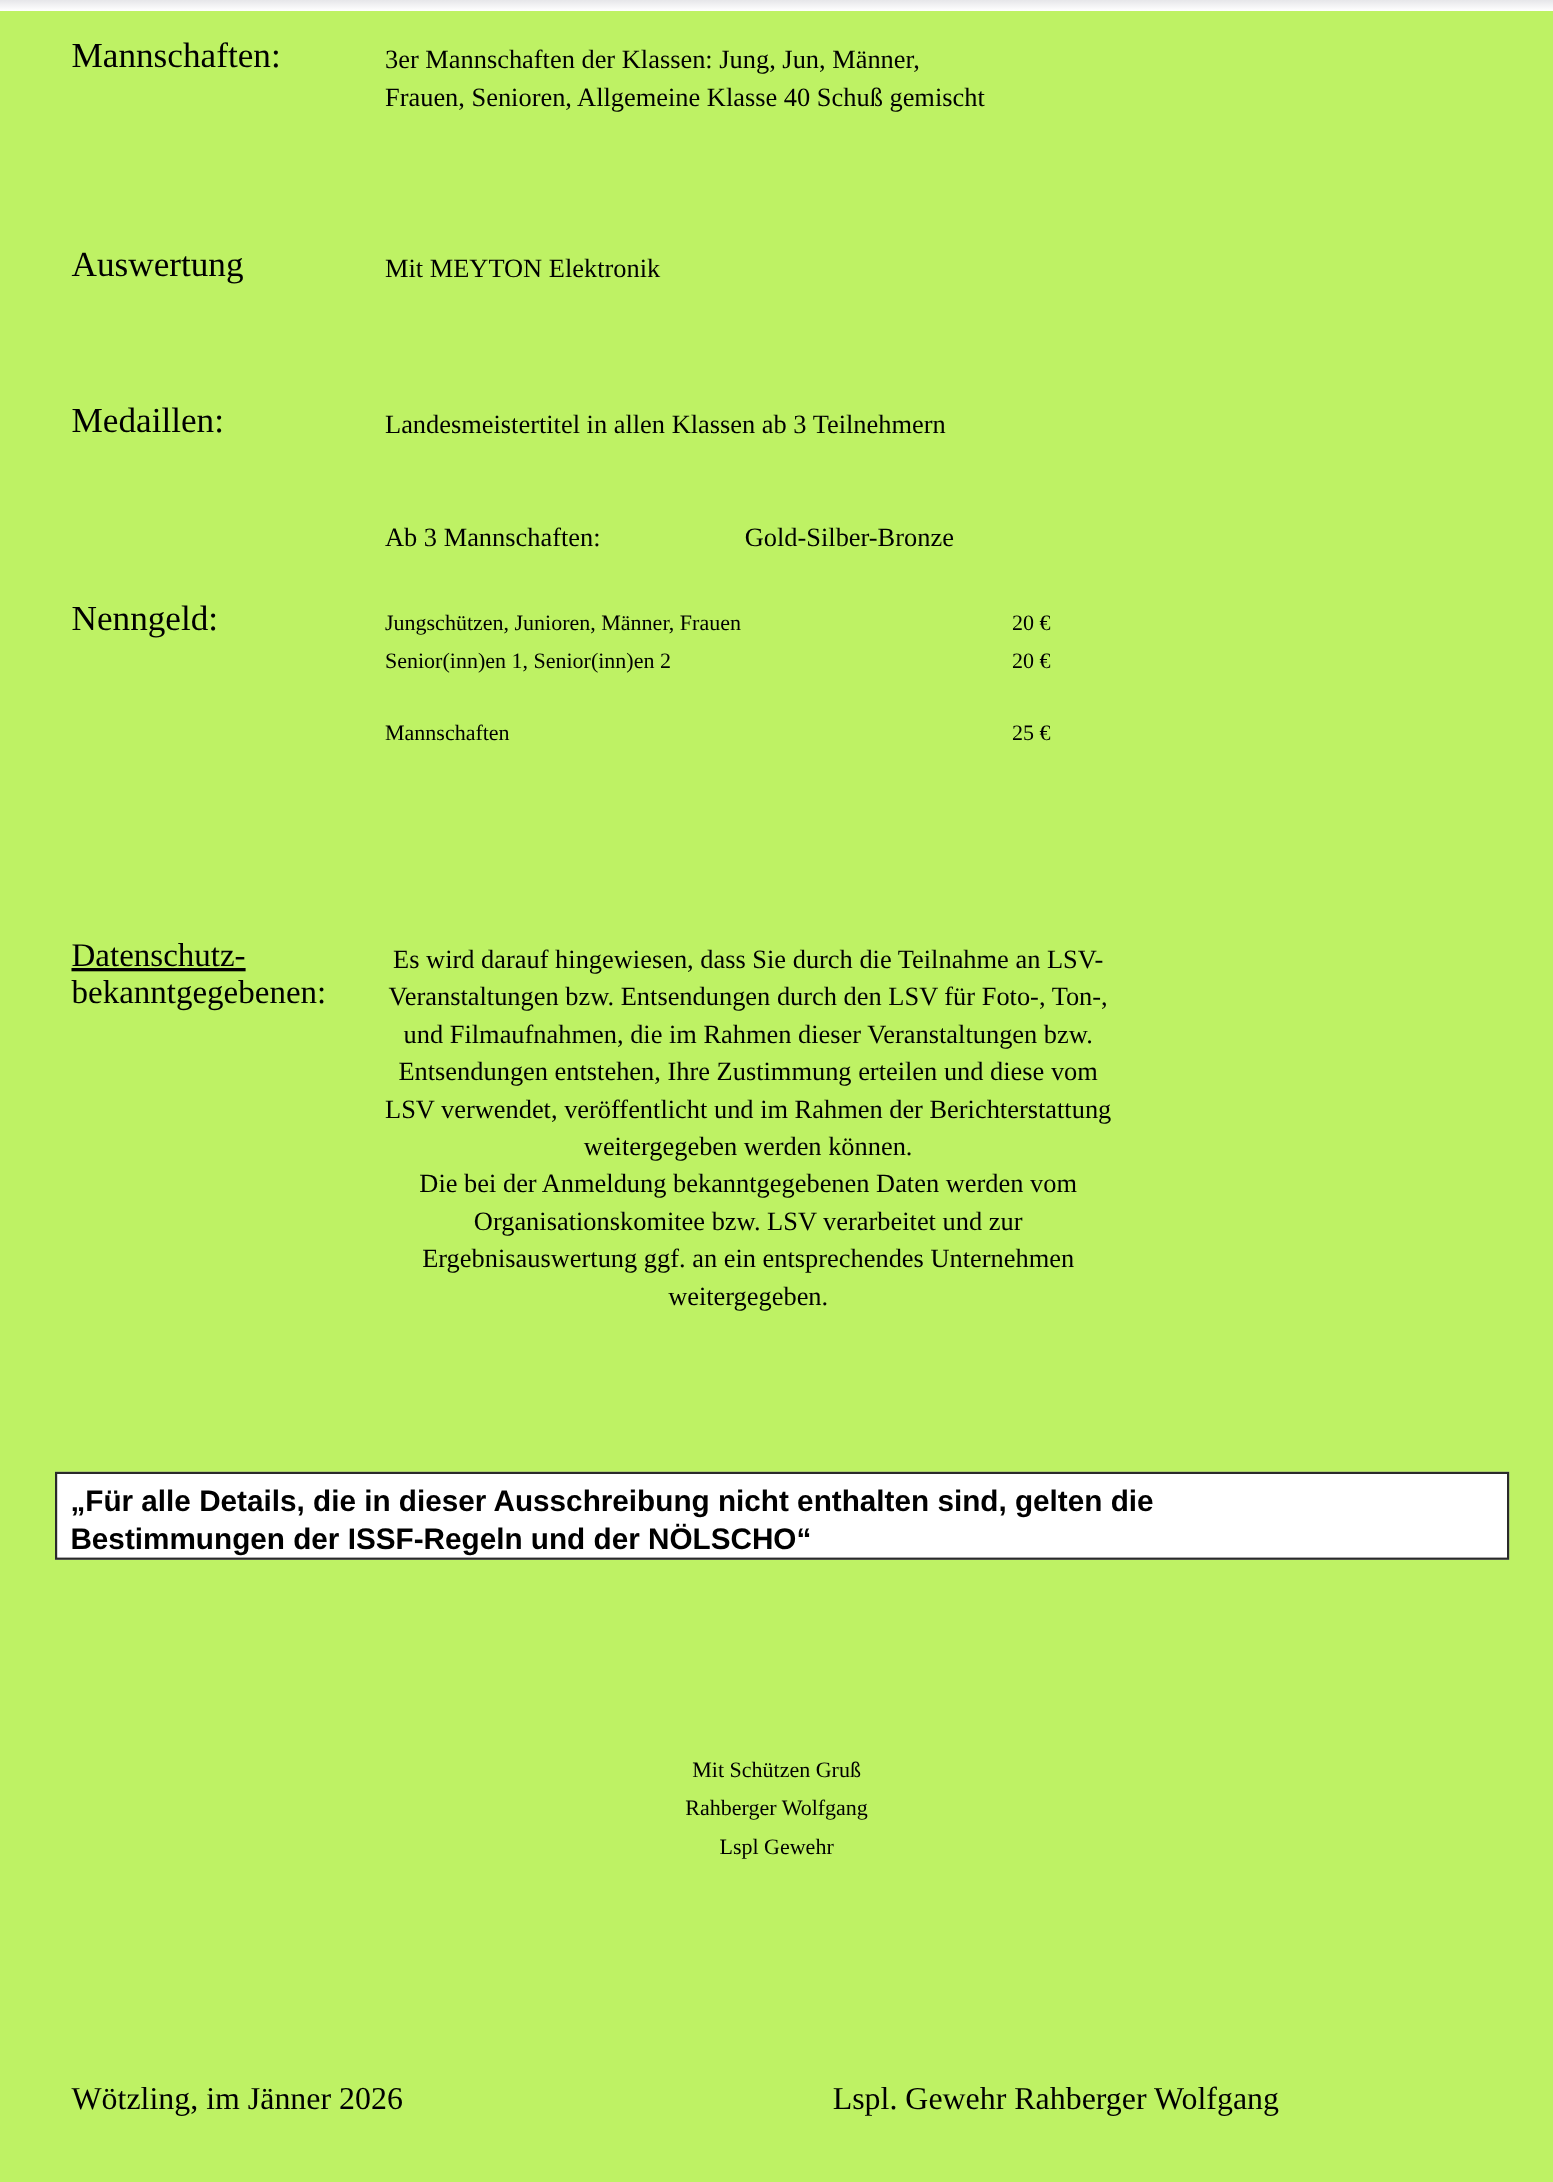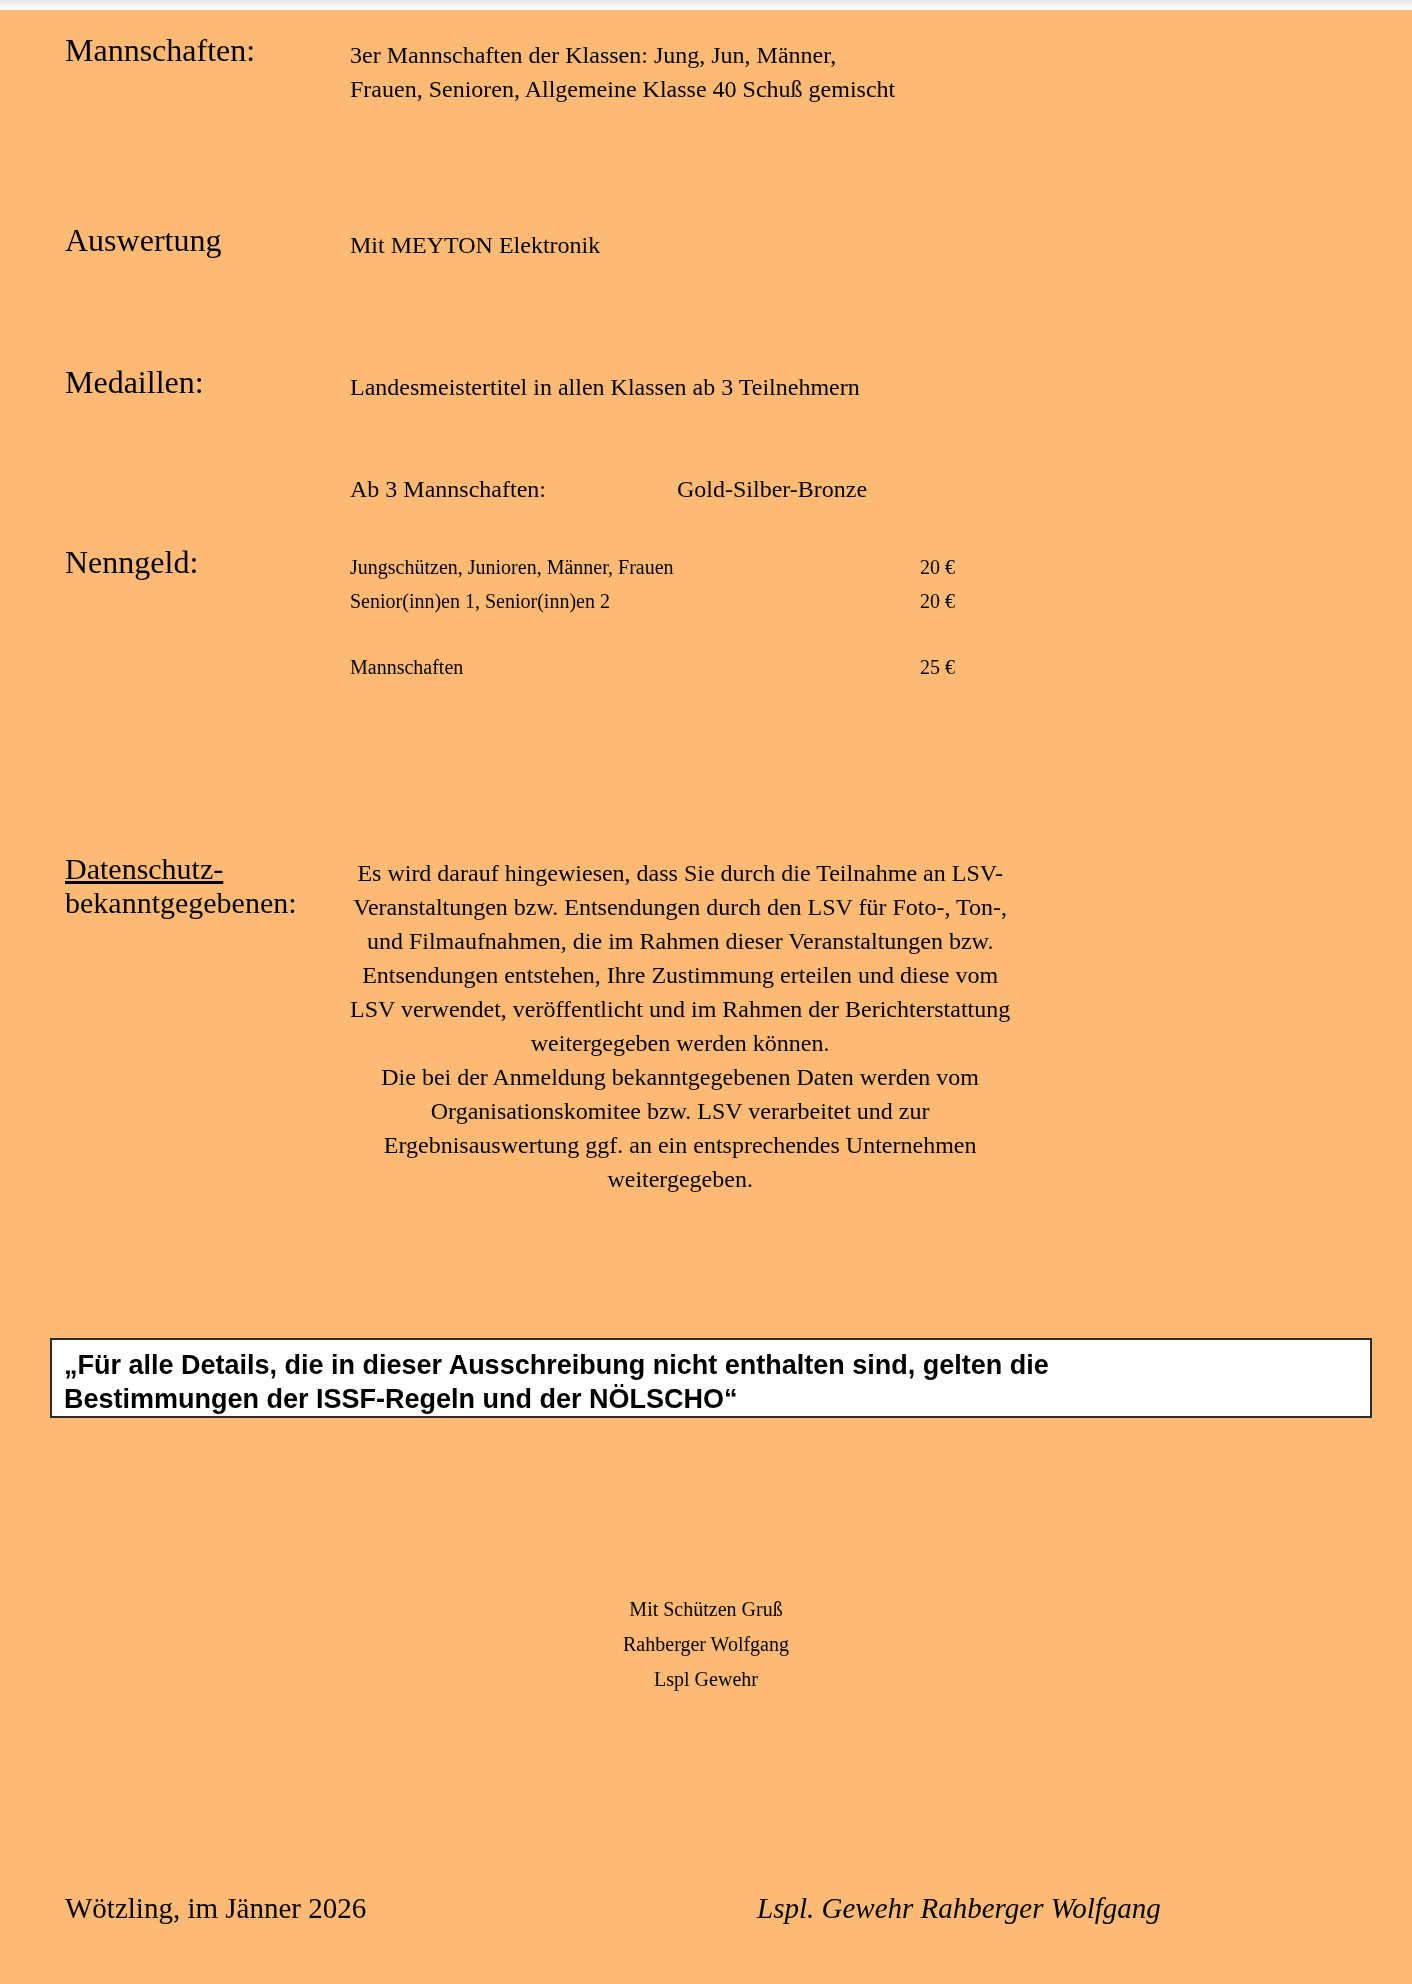--- a/index.html
+++ b/index.html
@@ -1,20 +1,20 @@
 <!DOCTYPE html>
 <html><head>
 <meta charset="utf-8">
 <style>
   html, body { margin: 0; padding: 0; background: #ffffff; }
   .page {
     position: relative;
     width: 1412px;
     height: 1984px;
-    background: #fdba74;
+    background: #bef264;
     color: #000000;
     font-family: "Liberation Serif", "DejaVu Serif", serif;
     overflow: hidden;
   }
   .top-edge {
     position: absolute;
     top: 0; left: 0; right: 0;
     height: 10px;
     background: linear-gradient(#e6e6e9, #ffffff);
   }
@@ -74,21 +74,20 @@
     top: 1892px;
     font-size: 29px;
     white-space: nowrap;
   }
   .footer-right {
     position: absolute;
     left: 757px;
     top: 1892px;
     font-size: 29px;
     white-space: nowrap;
-    font-style: italic;
   }
 </style>
 </head>
 <body>
 
 <div class="page">
   <div class="top-edge"></div>
 
   <div class="lbl" style="left:65px; top:32px;">Mannschaften:</div>
   <div class="bodytext" style="left:350px; top:38px;">3er Mannschaften der Klassen: Jung, Jun, Männer,</div>

